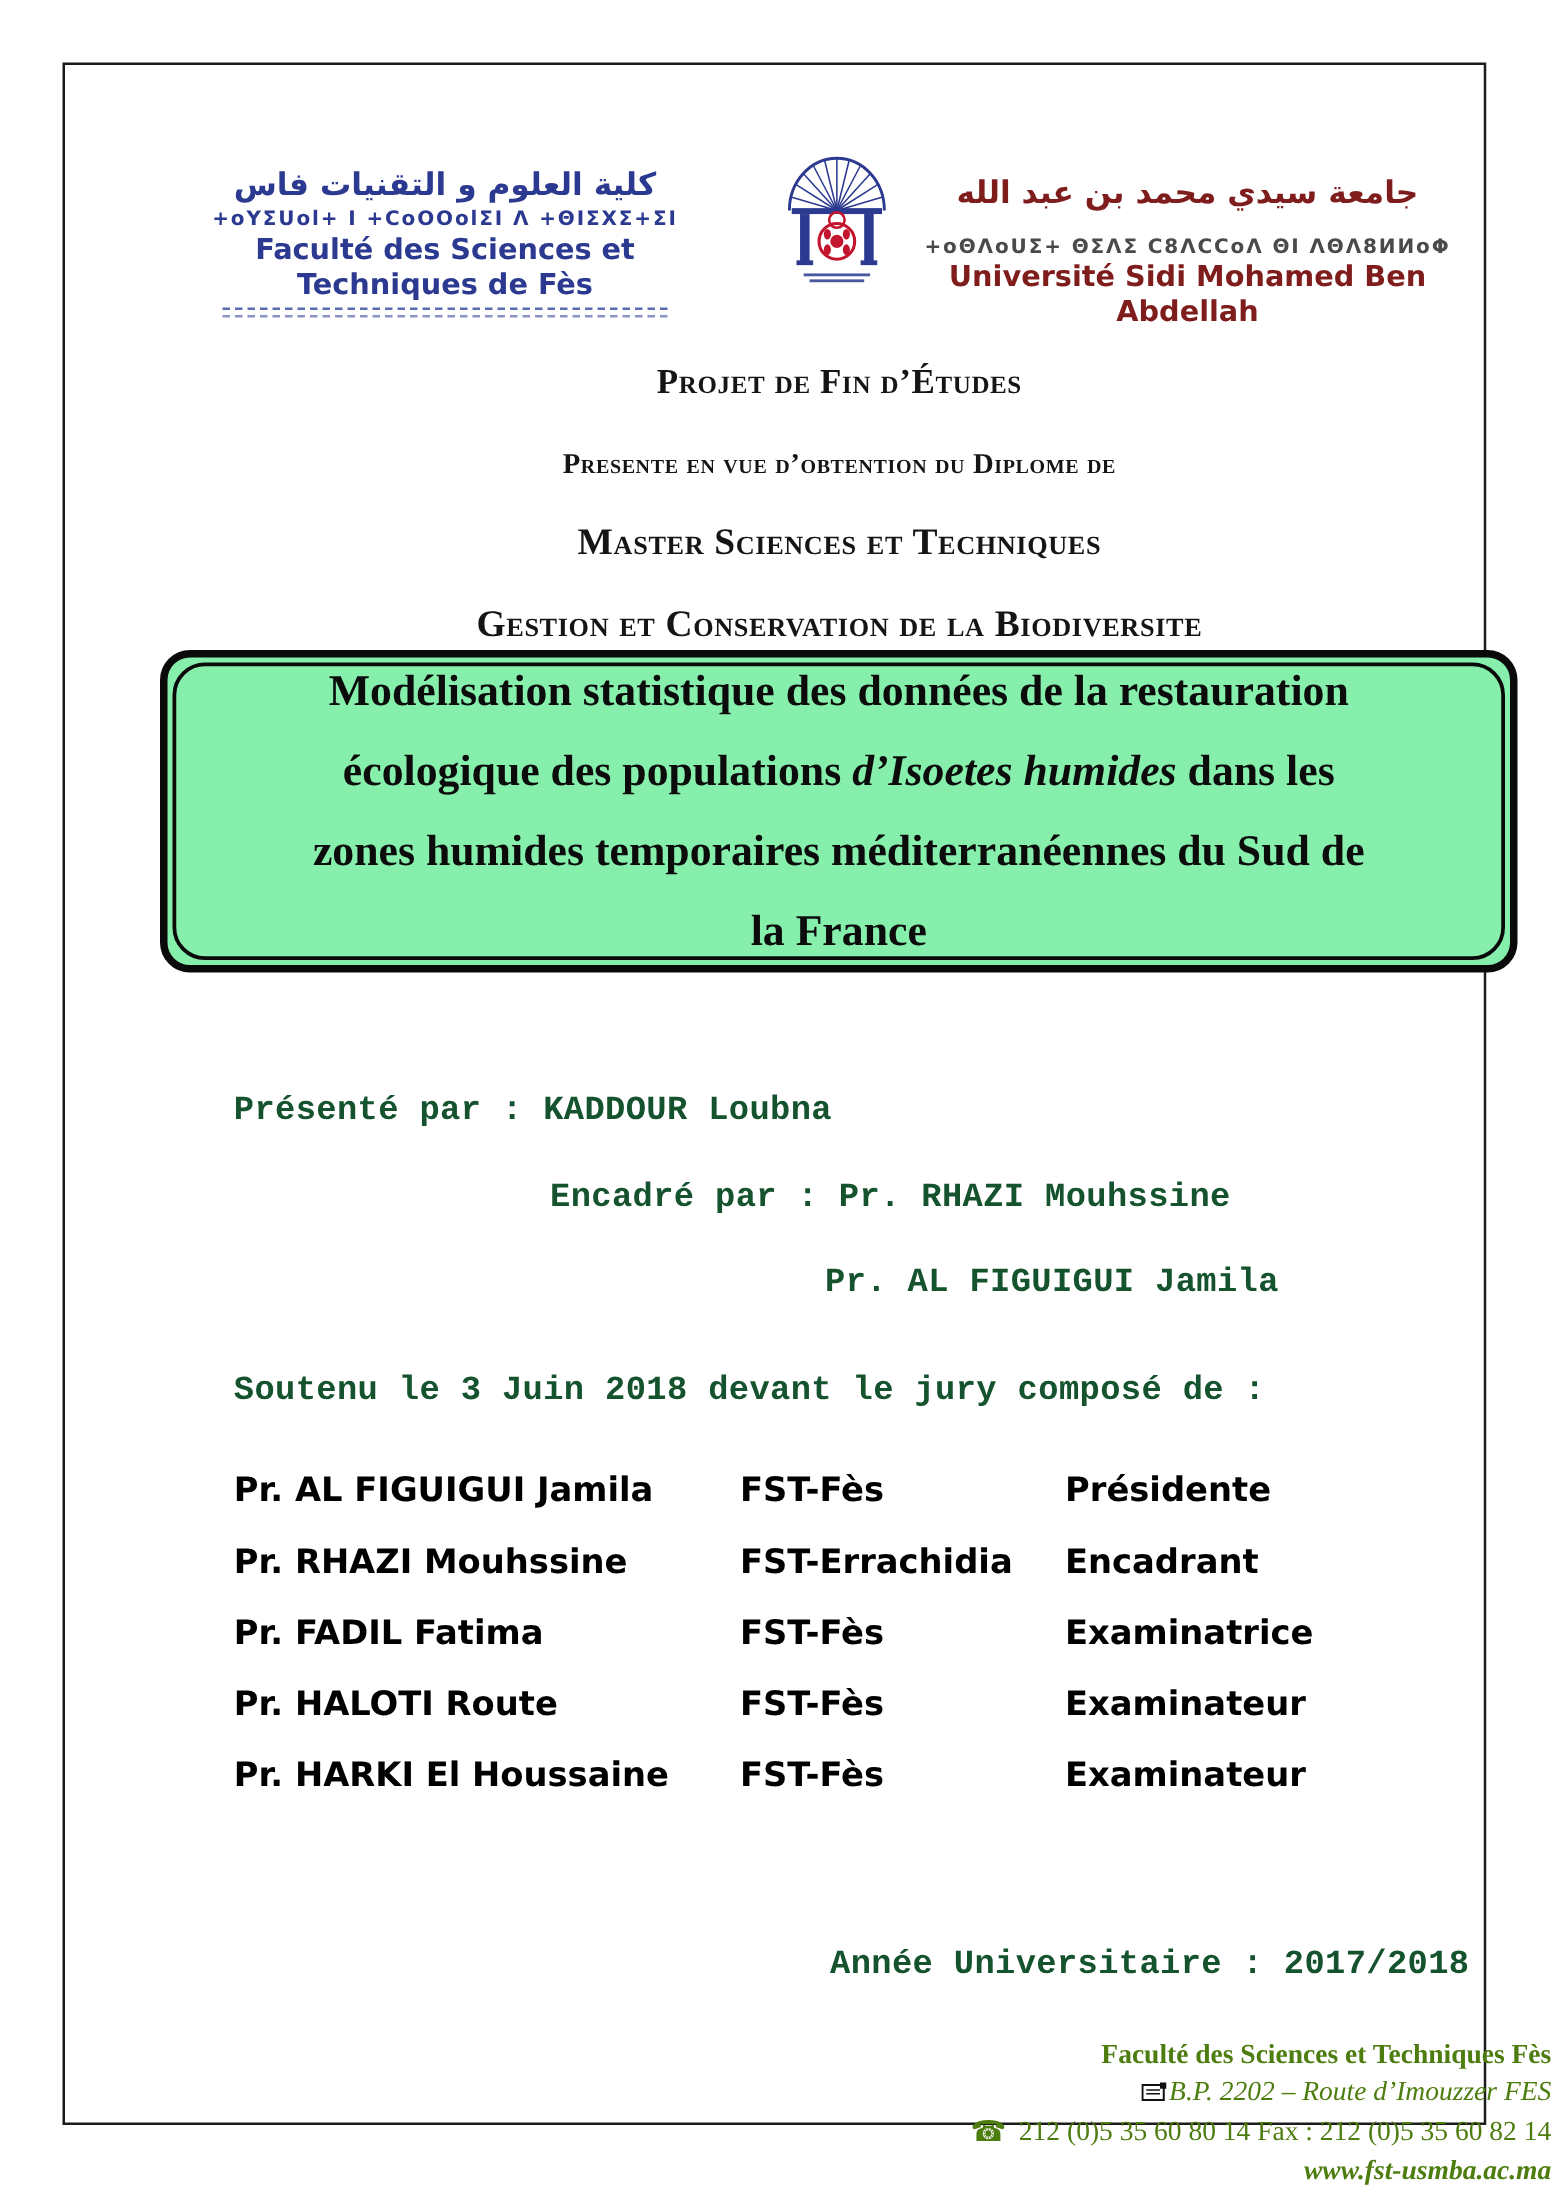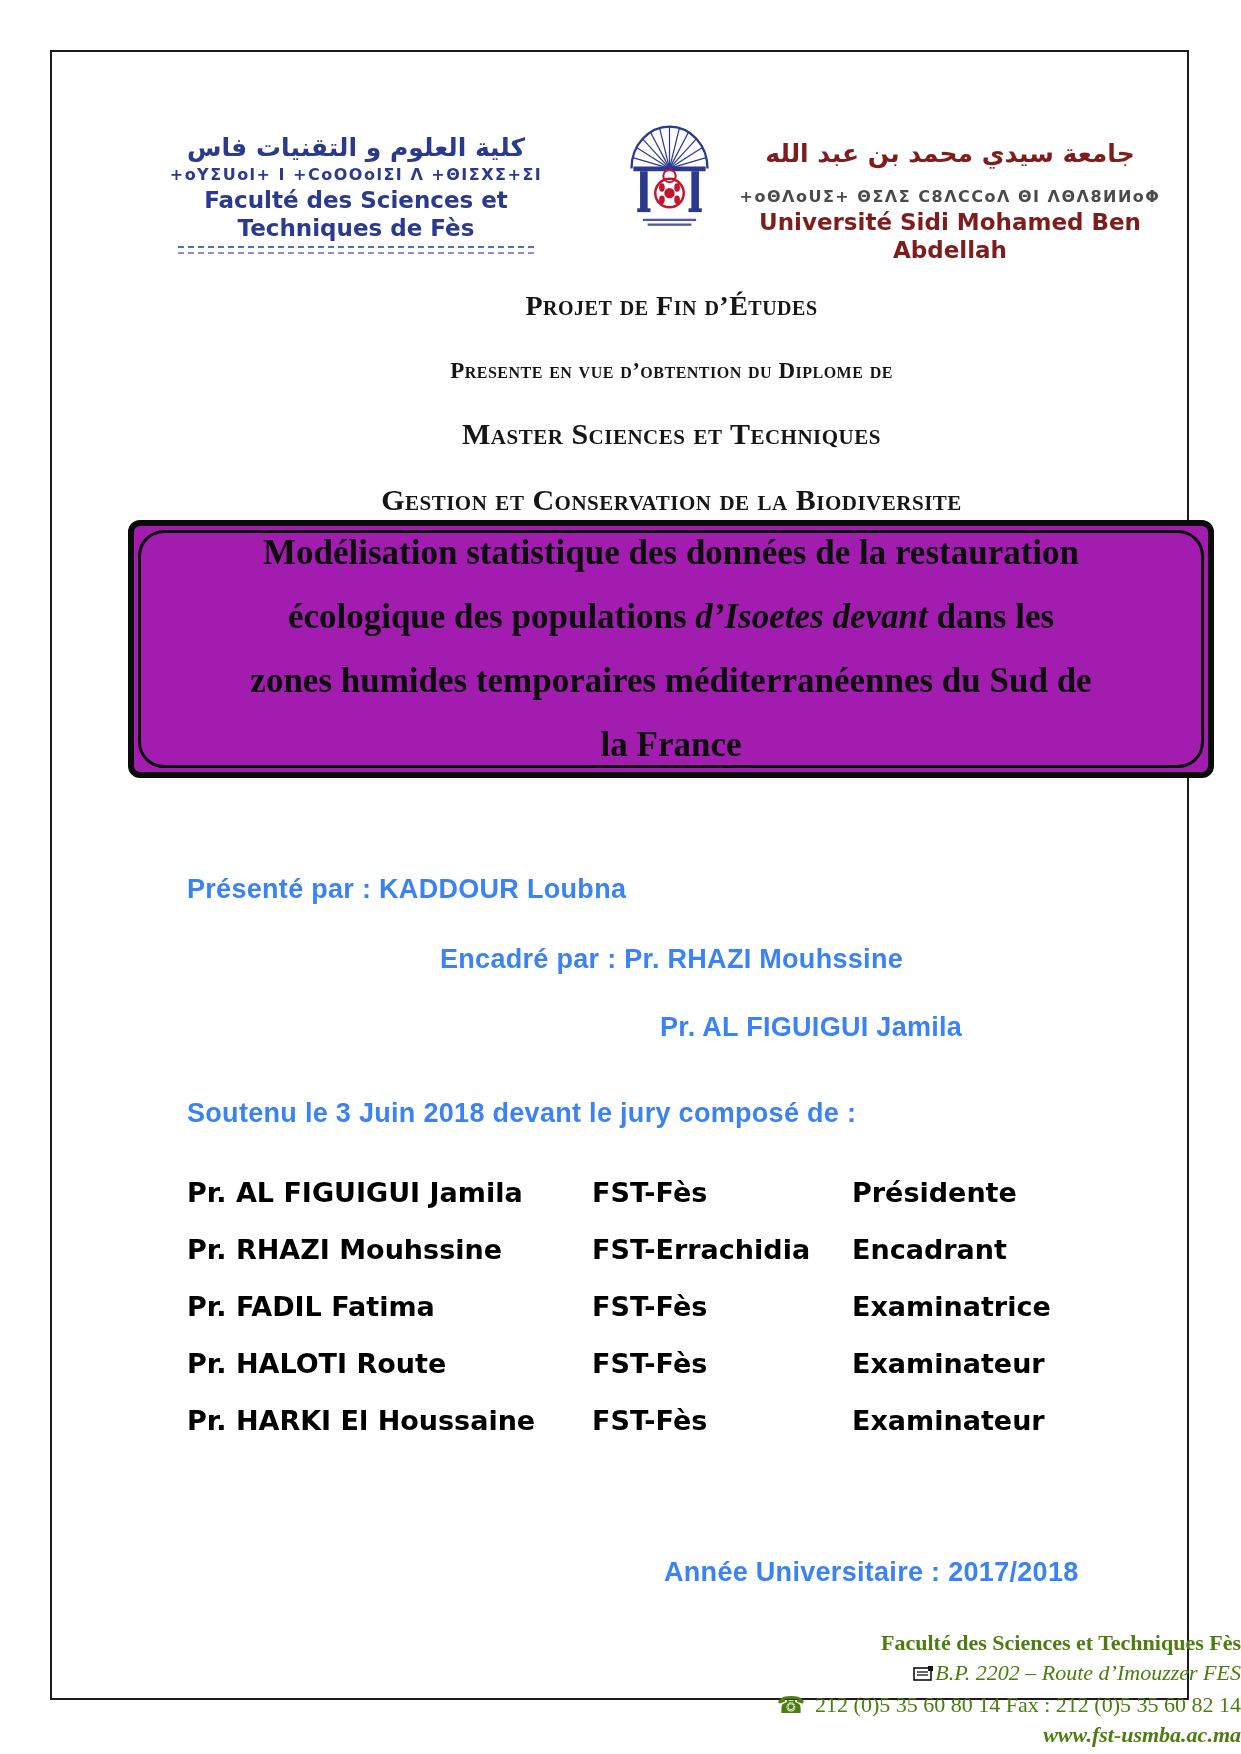--- a/index.html
+++ b/index.html
@@ -33,37 +33,37 @@
     position:absolute;left:50px;width:1139px;text-align:center;
     font-variant:small-caps;font-weight:bold;color:#151515;letter-spacing:0.5px;
   }
   .sc1{top:238px;font-size:28px;}
   .sc2{top:306px;font-size:23px;}
   .sc3{top:365px;font-size:30px;}
   .sc4{top:431px;font-size:30px;}
   
   .title-box{
     position:absolute;left:76px;top:468px;width:1086px;height:258px;
-    box-sizing:border-box;border:6px solid #0a0a0a;border-radius:12px;
-    padding:4px;background:#a21caf;
+    box-sizing:border-box;border:6px solid #0a0a0a;border-radius:24px;
+    padding:4px;background:#86efac;
   }
   .title-inner{
     box-sizing:border-box;width:100%;height:100%;
     border:3px solid #0a0a0a;border-radius:26px;
     display:flex;align-items:center;justify-content:center;
   }
   .title-text{
     font-size:35px;font-weight:bold;line-height:64px;text-align:center;color:#0c0c0c;
   }
   .title-text .it{font-style:italic;}
   
   .script{
     position:absolute;
-    font-family:Liberation Sans, sans-serif;font-weight:bold;
-    font-size:27px;color:#3b82f6;letter-spacing:0.3px;white-space:nowrap;
+    font-family:Liberation Mono, monospace;font-weight:bold;
+    font-size:27px;color:#14532d;letter-spacing:0.3px;white-space:nowrap;
   }
   .presented{left:135px;top:822px;}
   .supervised{left:388px;top:892px;}
   .supervisor2{left:608px;top:960px;}
   .defense{left:135px;top:1046px;}
   .year{left:612px;top:1505px;}
   
   .jury{position:absolute;left:135px;top:1112px;width:990px;
     font-family:"DejaVu Sans", sans-serif;font-weight:bold;font-size:27px;color:#000;}
   .jury-row{display:grid;grid-template-columns:405px 260px 1fr;height:57px;align-items:center;}
@@ -132,21 +132,21 @@
 
     <div class="sc sc1">Projet de Fin d’Études</div>
     <div class="sc sc2">Presente en vue d’obtention du Diplome de</div>
     <div class="sc sc3">Master Sciences et Techniques</div>
     <div class="sc sc4">Gestion et Conservation de la Biodiversite</div>
 
     <div class="title-box">
       <div class="title-inner">
         <div class="title-text">
           <span>Modélisation statistique des données de la restauration</span><br>
-          <span>écologique des populations </span><span class="it">d’Isoetes devant</span><span> dans les</span><br>
+          <span>écologique des populations </span><span class="it">d’Isoetes humides</span><span> dans les</span><br>
           <span>zones humides temporaires méditerranéennes du Sud de</span><br>
           <span>la France</span>
         </div>
       </div>
     </div>
 
     <div class="script presented">Présenté par : KADDOUR Loubna</div>
     <div class="script supervised">Encadré par : Pr. RHAZI Mouhssine</div>
     <div class="script supervisor2">Pr. AL FIGUIGUI Jamila</div>
     <div class="script defense">Soutenu le 3 Juin 2018 devant le jury composé de :</div>

